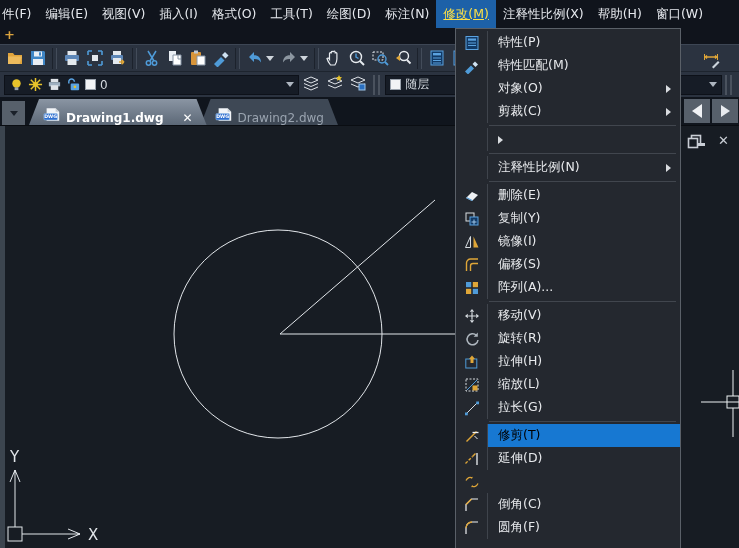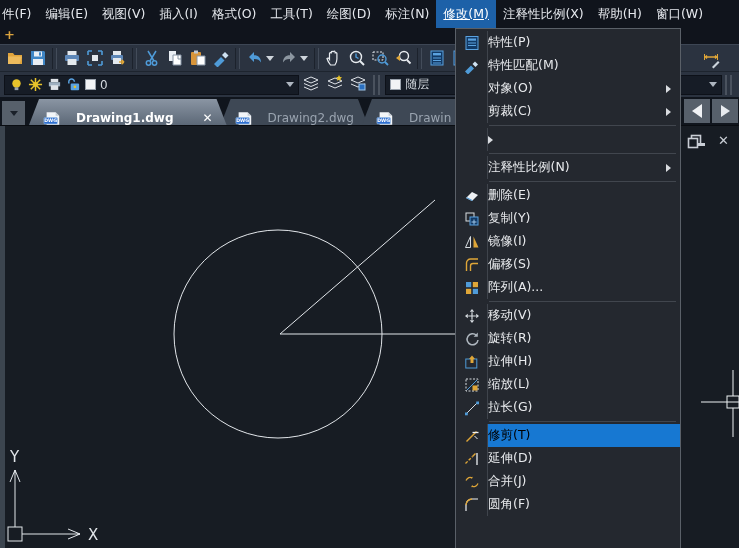--- a/index.html
+++ b/index.html
@@ -2,21 +2,21 @@
 <html><head>
 <meta charset="utf-8">
 <style>
   html,body{margin:0;padding:0;background:#0b0e14;}
   *{box-sizing:border-box;font-family:"DejaVu Sans",sans-serif;}
   #root{position:relative;width:739px;height:548px;overflow:hidden;background:#171c23;user-select:none;}
 
   
   .menubar{height:28px;background:#10141c;display:flex;align-items:stretch;color:#e6e9ee;font-size:12.5px;overflow:hidden;}
   .mb-item{display:flex;align-items:center;padding:0 7px;white-space:nowrap;cursor:default;}
-  .mb-item.active{background:#1d61a8;color:#ffffff;text-decoration:underline;}
+  .mb-item.active{background:#1d61a8;color:#fde047;text-decoration:underline;}
   .mb-item:first-child{padding-left:2px;}
 
   
   .strip{height:16px;background:#10141c;position:relative;}
   .strip .plus{position:absolute;left:4px;top:0px;color:#dca43e;font-size:13px;font-weight:bold;line-height:14px;}
 
   
   .toolbar{height:27px;background:#2b3340;border-top:1px solid #3d4654;display:flex;align-items:center;padding:0 3px;position:relative;}
   .toolbar2{height:26px;background:#2b3340;border-top:1px solid #1d242e;display:flex;align-items:center;padding:0 4px;position:relative;}
   .tb-btn{width:23px;height:23px;display:flex;align-items:center;justify-content:center;flex:0 0 auto;}
@@ -35,42 +35,42 @@
   .layer-combo{width:296px;}
   .color-combo{width:338px;margin-left:2px;}
   .li-icon svg{width:15px;height:15px;display:block;}
   .lmgr-btn{width:24px;height:23px;display:flex;align-items:center;justify-content:center;}
   .lmgr-btn svg{width:18px;height:18px;}
 
   
   .tabrow{height:29px;background:#10151d;display:flex;align-items:flex-end;border-bottom:1px solid #0a0d12;position:relative;}
   .tab-ovf{width:23px;height:24px;margin:0 4px 0 2px;background:#57606b;display:flex;align-items:center;justify-content:center;}
   .tab-ovf .caret-down{border-top-color:#1a2029;}
-  .tab{height:26px;display:flex;align-items:flex-start;gap:15px;padding:12px 14px;clip-path:polygon(10px 0,calc(100% - 10px) 0,100% 100%,0 100%);color:#9aa4b0;font-family:"DejaVu Sans Mono",monospace;font-size:12px;white-space:nowrap;background:#3e4855;margin-left:-6px;}
+  .tab{height:26px;display:flex;align-items:flex-end;gap:5px;padding:0 14px;clip-path:polygon(10px 0,calc(100% - 10px) 0,100% 100%,0 100%);color:#9aa4b0;font-family:"DejaVu Sans Mono",monospace;font-size:12px;white-space:nowrap;background:#3e4855;margin-left:-6px;}
   .tab.active{background:linear-gradient(#8a95a3,#5c6877);color:#fff;font-weight:bold;z-index:2;margin-left:0;}
   .tab .closex{font-weight:bold;color:#fff;font-size:12px;margin-left:14px;}
   .tab svg{flex:0 0 auto;}
   .tabnav{position:absolute;right:1px;bottom:2px;display:flex;gap:2px;}
   .tabnav .nbtn{width:26px;height:24px;background:#57606b;display:flex;align-items:center;justify-content:center;}
   .tri-left{width:0;height:0;border-top:7px solid transparent;border-bottom:7px solid transparent;border-right:10px solid #f0f2f5;}
   .tri-right-outline{width:0;height:0;border-top:6px solid transparent;border-bottom:6px solid transparent;border-left:9px solid #e8ebef;}
 
   
   .canvas{position:absolute;left:0;top:126px;width:739px;height:422px;background:#171c23;border-left:5px solid #3c454f;}
   .canvas svg{position:absolute;left:-5px;top:0;}
   .winctl{position:absolute;right:10px;top:8px;display:flex;align-items:center;gap:13px;z-index:3;}
   .wc-min{width:13px;height:3px;background:#c9ced5;margin-top:8px;}
   .wc-close{color:#c9ced5;font-size:13px;font-weight:bold;line-height:13px;}
 
   
   .dmenu{position:absolute;left:455px;top:28px;width:226px;height:534px;background:#24282f;border:1px solid #5a6068;display:flex;flex-direction:column;padding-top:2px;z-index:5;}
   .m-row{height:23px;flex:0 0 23px;display:flex;align-items:stretch;}
   .m-icon{width:31px;flex:0 0 31px;display:flex;align-items:center;justify-content:center;}
   .m-icon svg{width:16px;height:16px;display:block;}
-  .m-body{flex:1;display:flex;align-items:center;border-left:1px solid #3f444c;color:#e8eaed;font-size:12.5px;white-space:nowrap;}
+  .m-body{flex:1;display:flex;align-items:center;border-left:1px solid #3f444c;padding-left:10px;color:#e8eaed;font-size:12.5px;white-space:nowrap;}
   .m-row.highlight .m-body{background:#1778d2;color:#000000;}
   .m-label{flex:1;}
   .m-arrow{width:0;height:0;border-top:4px solid transparent;border-bottom:4px solid transparent;border-left:5px solid #d9dce0;margin-right:9px;}
   .m-sep{height:1px;flex:0 0 1px;background:#41464e;margin:2px 4px 2px 33px;}
 </style>
 </head>
 <body>
 
 <div id="root">
   <div class="menubar" id="menubar">
@@ -334,29 +334,20 @@
         <span class="closex">✕</span>
       </span>
       <span class="tab">
         <span><svg viewBox="0 0 20 16" width="18" height="15">
             <path d="M4 1h10l4 4v10H4z" fill="#f2f5f8"></path>
             <path d="M14 1l4 4h-4z" fill="#c6cdd4"></path>
             <rect x="1" y="7" width="15" height="7" rx="1" fill="#2f6fd0" stroke="#9fc6e8" stroke-width="0.6"></rect>
             <text x="8.5" y="12.4" font-size="5.2" font-weight="bold" fill="#fff" text-anchor="middle">DWG</text>
           </svg></span>
    <span>Drawing2.dwg</span>
-      </span>
-      <span class="tab">
-        <span><svg viewBox="0 0 20 16" width="18" height="15">
-            <path d="M4 1h10l4 4v10H4z" fill="#f2f5f8"></path>
-            <path d="M14 1l4 4h-4z" fill="#c6cdd4"></path>
-            <rect x="1" y="7" width="15" height="7" rx="1" fill="#2f6fd0" stroke="#9fc6e8" stroke-width="0.6"></rect>
-            <text x="8.5" y="12.4" font-size="5.2" font-weight="bold" fill="#fff" text-anchor="middle">DWG</text>
-          </svg></span>
-   <span>Drawin</span>
       </span>
       <span class="tabnav">
         <span class="nbtn">
           <span class="tri-left"></span>
         </span>
 <span class="nbtn">
           <span class="tri-right-outline"></span>
         </span>
       </span>
     </div>
@@ -589,22 +580,30 @@
       </div>
       <div class="m-row">
         <span class="m-icon">
           <svg viewBox="0 0 16 16">
             <path d="M2 6.5c1.5-3 4-4 6-2.5" fill="none" stroke="#dfa638" stroke-width="1.3"></path>
             <path d="M8.8 2.8 8 4.8 6.3 3.5z" fill="#dfa638"></path>
             <path d="M14 9.5c-1.5 3-4 4-6 2.5" fill="none" stroke="#dfa638" stroke-width="1.3"></path>
             <path d="M7.2 13.2 8 11.2l1.7 1.3z" fill="#dfa638"></path>
           </svg>
         </span>
-   <span class="m-body">
-          <span class="m-label">合并(J)</span>
+      </div>
+      <div class="m-row">
+        <span class="m-icon">
+          <svg viewBox="0 0 16 16">
+            <path d="M2 14V7.5L7.5 2H14" fill="none" stroke="#eef1f4" stroke-width="1.2"></path>
+            <path d="M2 7.5 7.5 2" stroke="#dfa638" stroke-width="1.4"></path>
+          </svg>
+        </span>
+   <span class="m-body">
+          <span class="m-label">倒角(C)</span>
    </span>
       </div>
       <div class="m-row">
         <span class="m-icon">
           <svg viewBox="0 0 16 16">
             <path d="M2 14V8a6 6 0 0 1 6-6h6" fill="none" stroke="#eef1f4" stroke-width="1.2"></path>
             <path d="M2 8a6 6 0 0 1 6-6" fill="none" stroke="#dfa638" stroke-width="1.4"></path>
           </svg>
         </span>
    <span class="m-body">

